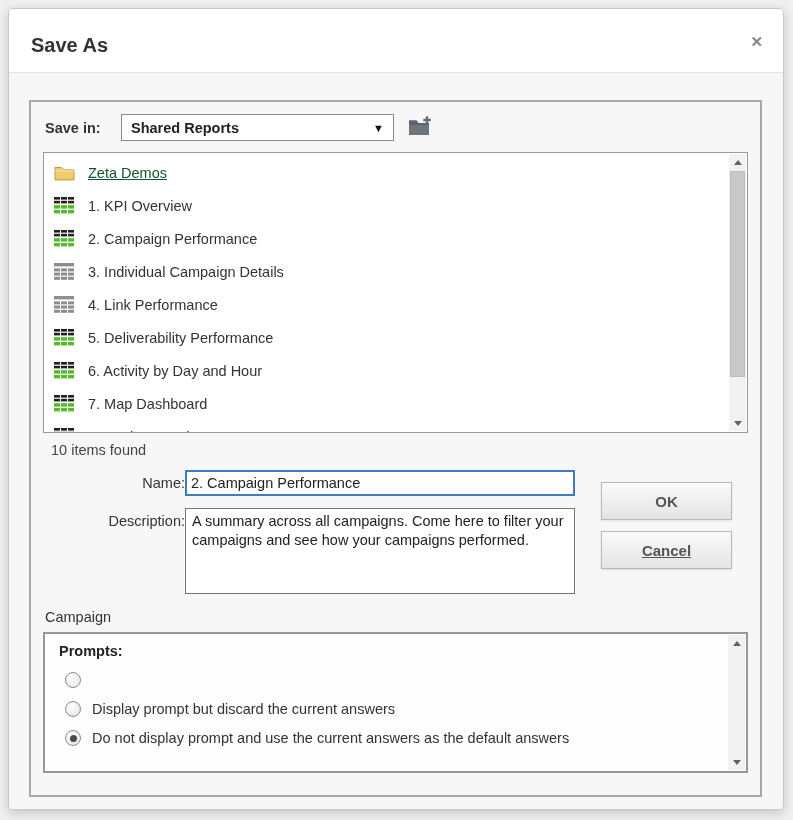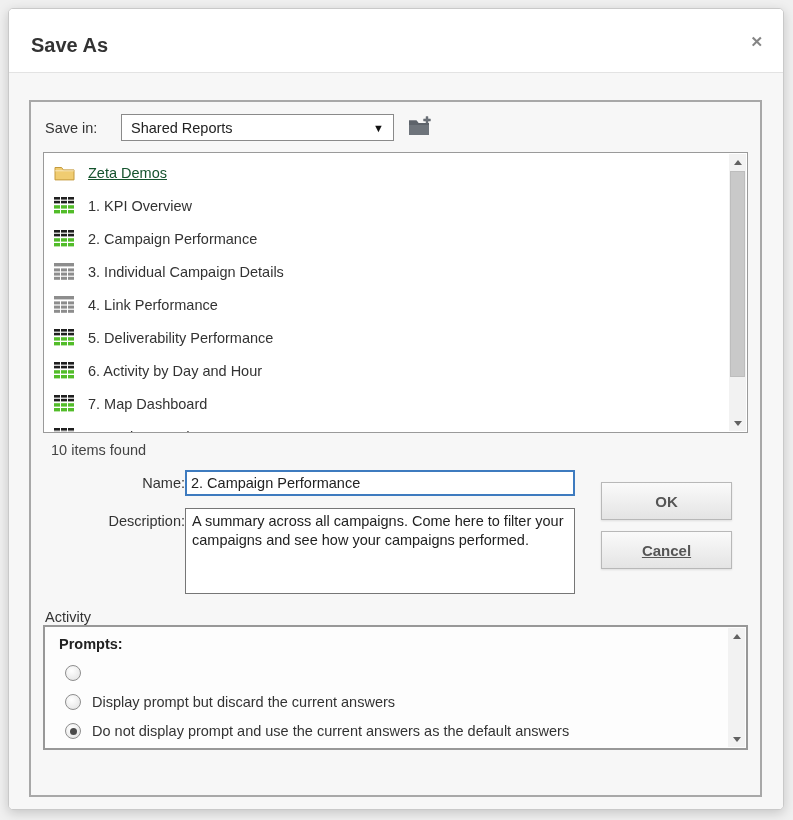--- a/index.html
+++ b/index.html
@@ -34,21 +34,21 @@
     background: #f7f7f7; border-top: 1px solid #e3e3e3;
   }
   .panel {
     position: absolute; left: 20px; top: 27px;
     width: 733px; height: 697px;
     border: 2px solid #a8a8a8;
     background: #f7f7f7;
     padding: 12px 12px 0 12px;
   }
   
-  .savein-row { display: flex; align-items: center; margin-left: 2px; }
+  .savein-row { display: flex; align-items: center; margin-left: 2px; font-weight: bold; }
   .savein-label { width: 76px; font-size: 14.5px; color: #333; }
   .dropdown {
     width: 273px; height: 27px; background: #fff;
     border: 1px solid #8a8a8a;
     display: flex; align-items: center; justify-content: space-between;
     padding: 0 9px; font-size: 14.5px; color: #222; cursor: default;
   }
   .dd-arrow { font-size: 11px; color: #111; }
   .newfolder-btn { margin-left: 13px; display: inline-flex; cursor: pointer; }
   
@@ -102,21 +102,21 @@
     background: linear-gradient(#fafafa, #e4e4e4);
     font-size: 15px; font-weight: bold; color: #555;
     font-family: "Liberation Sans", sans-serif;
     box-shadow: 0 1px 2px rgba(0,0,0,0.10); cursor: pointer;
   }
   .btn-ok { top: 12px; }
   .btn-cancel { top: 61px; text-decoration: underline; }
   
   .advanced-label { margin: 15px 0 0 2px; font-size: 14.5px; color: #333; }
   .prompts-box {
-    margin-top: 0; height: 125px;
+    margin-top: 7px; height: 141px;
     border: 2px solid #989898; background: #fdfdfd;
     position: relative; padding: 9px 14px;
   }
   .prompts-title { font-size: 14.5px; font-weight: bold; color: #222; }
   .radio-row {
     display: flex; align-items: center; margin: 13px 0 0 6px;
     font-size: 14.5px; color: #333; cursor: pointer;
   }
   .radio {
     width: 16px; height: 16px; border-radius: 50%;
@@ -338,21 +338,21 @@
           <input class="name-input" type="text" value="2. Campaign Performance" style="">
         </div>
         <div class="form-row">
           <span class="fr-label">Description:</span>
           <textarea class="desc-input" style="">A summary across all campaigns. Come here to filter your campaigns and see how your campaigns performed.</textarea>
         </div>
         <button class="btn btn-ok">OK</button>
         <button class="btn btn-cancel">Cancel</button>
       </div>
 
-      <div class="advanced-label">Activity</div>
+      <div class="advanced-label">Campaign</div>
 
       <div class="prompts-box">
         <div class="prompts-title">Prompts:</div>
         <div id="prompt-options">
             <div class="radio-row">
               <span class="radio"></span>
             </div>
             <div class="radio-row">
               <span class="radio"></span>
               <span>Display prompt but discard the current answers</span>

